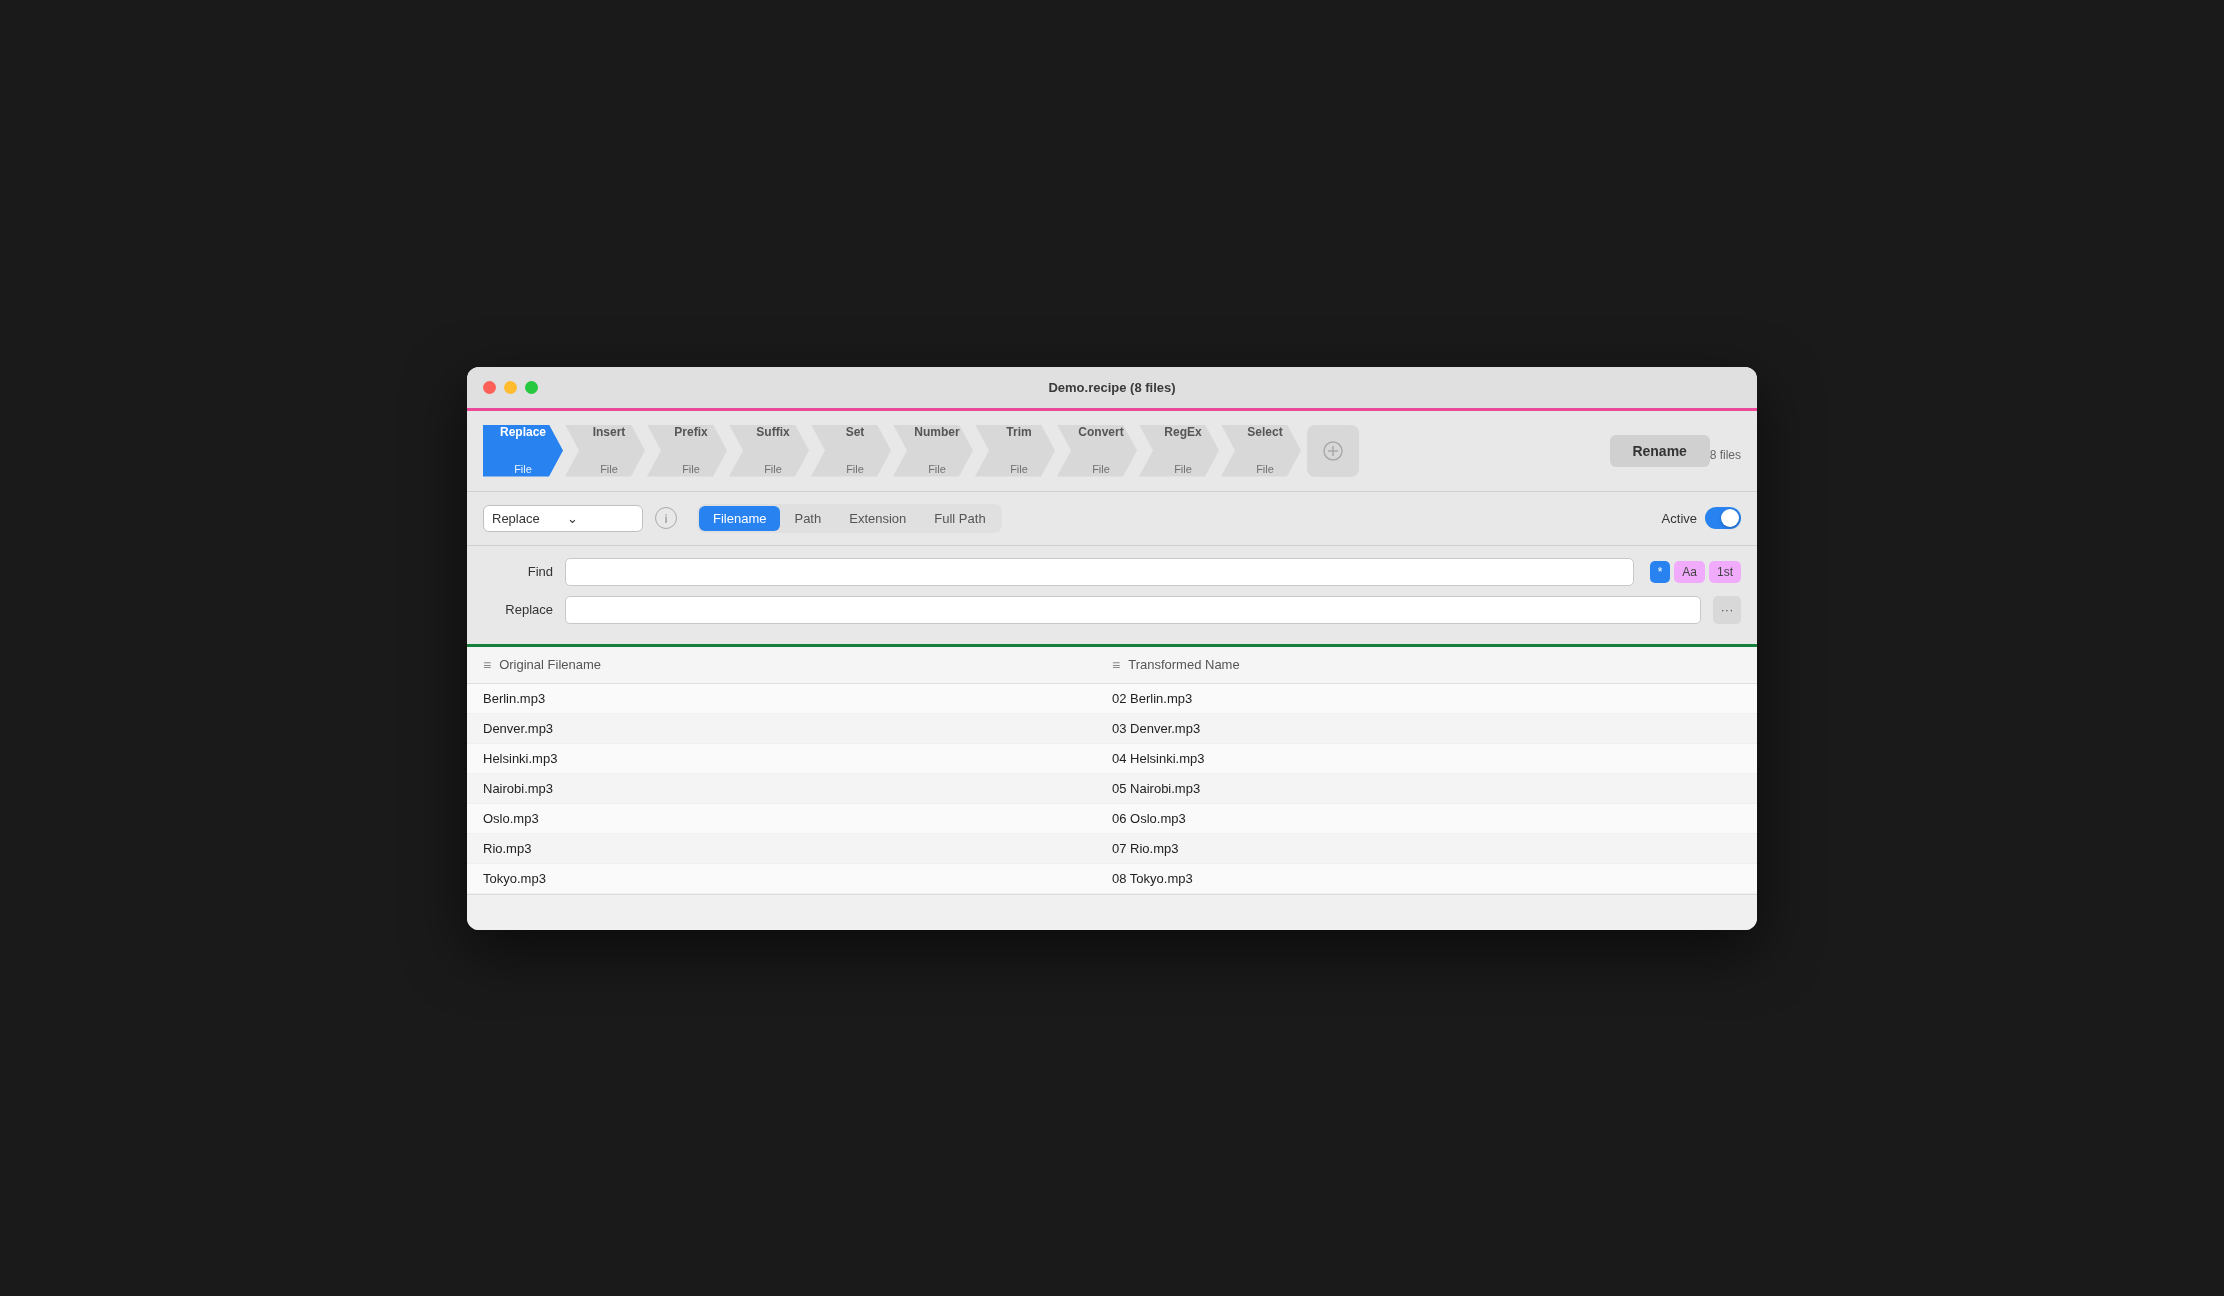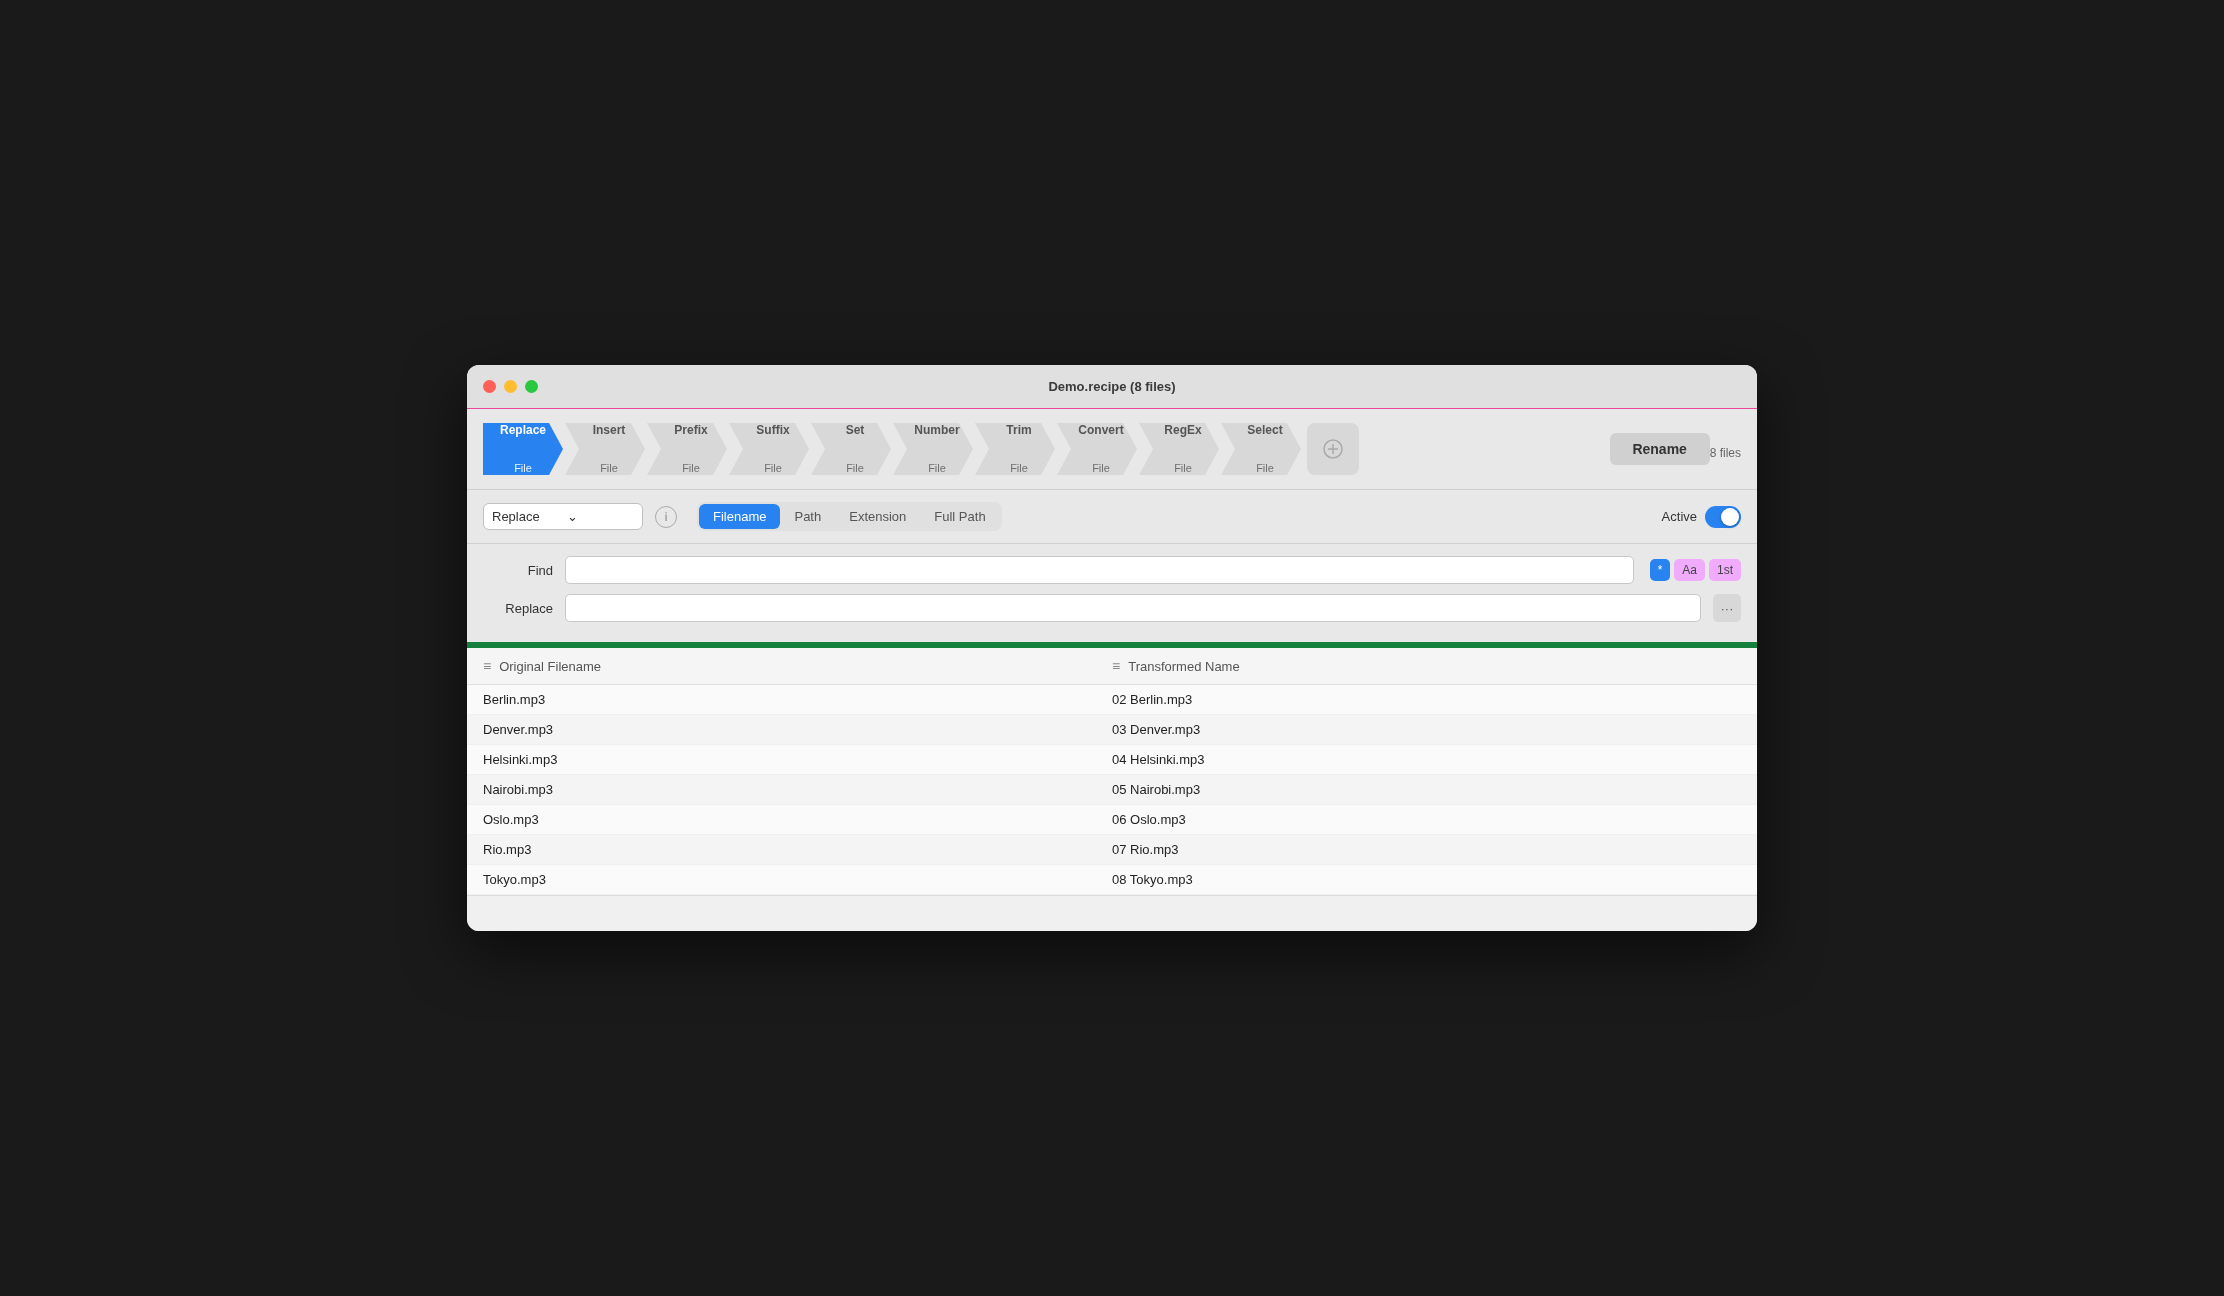--- a/index.html
+++ b/index.html
@@ -18,21 +18,21 @@
       box-shadow: 0 20px 60px rgba(0,0,0,0.6);
       overflow: hidden;
     }
     .titlebar {
       background: #e0e0e0;
       height: 44px;
       display: flex;
       align-items: center;
       justify-content: center;
       position: relative;
-      border-bottom: 1px solid #ec4899;
+      border-bottom: 3px solid #ec4899;
       text-align: center;
     }
     .titlebar-buttons {
       position: absolute;
       left: 16px;
       display: flex;
       gap: 8px;
     }
     .tb-btn {
       width: 13px;
@@ -227,21 +227,21 @@
       background: white;
       border-radius: 50%;
       box-shadow: 0 1px 3px rgba(0,0,0,0.3);
     }
     .fields-area {
       background: #e8e8e8;
       padding: 12px 16px 20px;
       display: flex;
       flex-direction: column;
       gap: 10px;
-      border-bottom: 6px solid #15803d;
+      border-bottom: 3px solid #15803d;
       justify-content: flex-end;
     }
     .field-row {
       display: flex;
       align-items: center;
       gap: 12px;
     }
     .field-label {
       font-size: 13px;
       color: #333;

